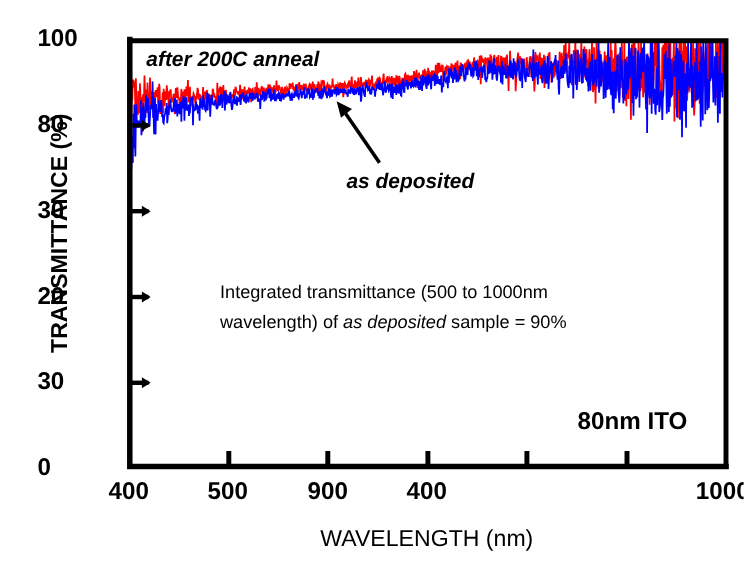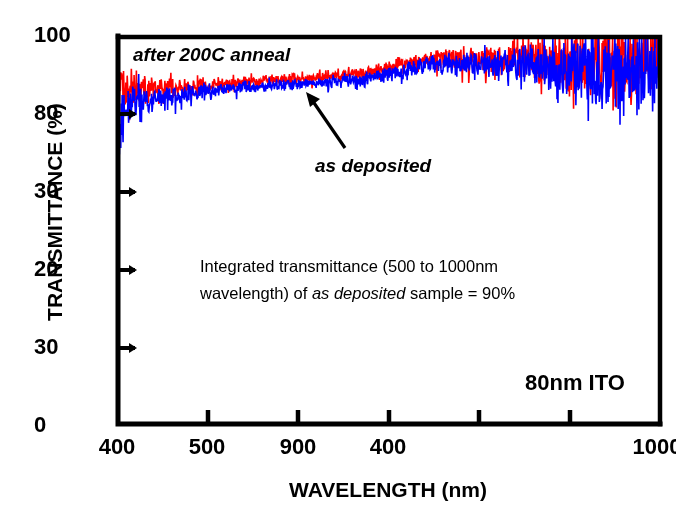--- a/index.html
+++ b/index.html
@@ -39,21 +39,21 @@
   }
 
   
   #xlabel {
     position: absolute;
     left: 115px;
     top: 478px;
     width: 546px;
     text-align: center;
     font-size: 21px;
-    font-weight: bold;
+    font-weight: normal;
     white-space: nowrap;
   }
 
   
   .ytick-label {
     position: absolute;
     right: 12px;
     width: 60px;
     text-align: left;
     font-size: 22px;

